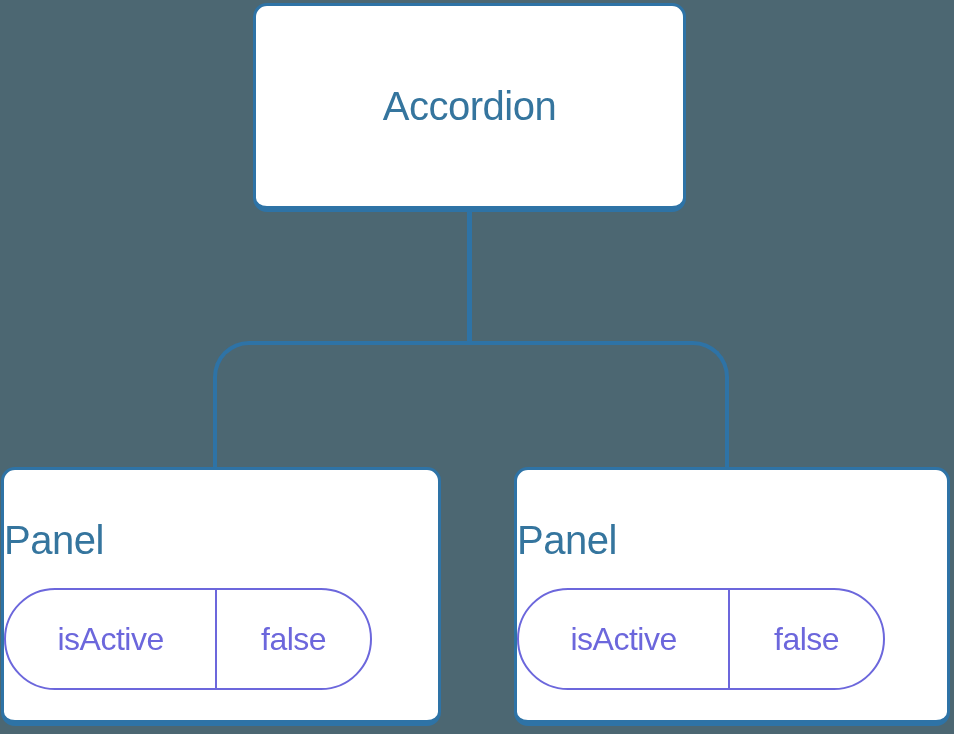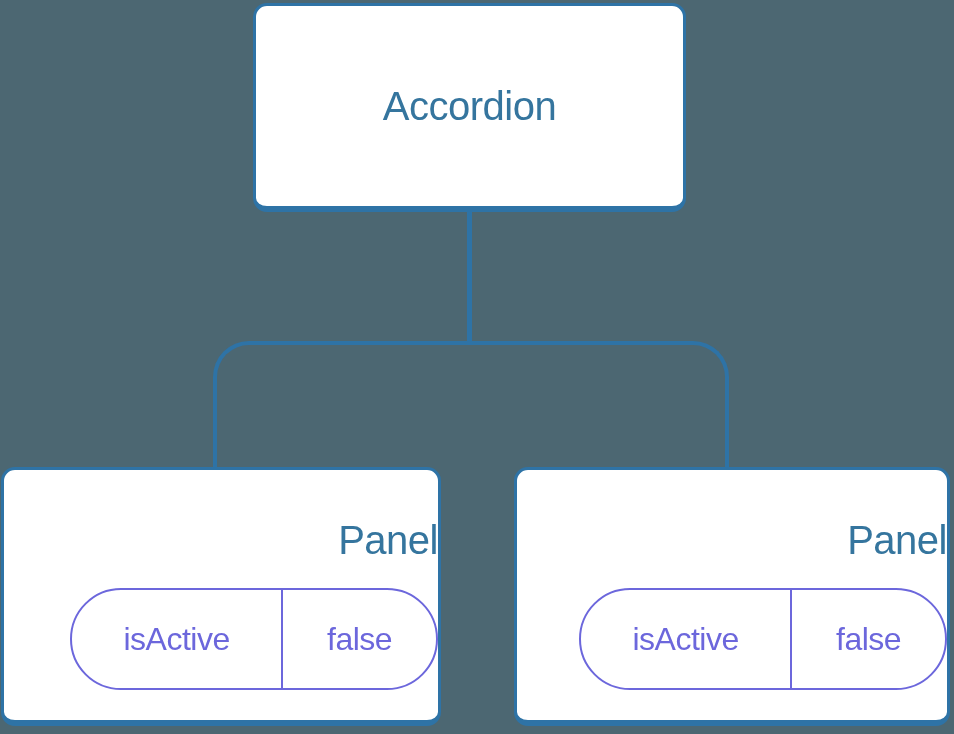--- a/index.html
+++ b/index.html
@@ -48,21 +48,21 @@
   .bracket {
     position: absolute;
     left: 213px; top: 341px; width: 516px; height: 130px;
     border-top: 4px solid var(--connector);
     border-left: 4px solid var(--connector);
     border-right: 4px solid var(--connector);
     border-radius: 36px 36px 0 0;
   }
   .panel {
     top: 467px; height: 259px;
-    display: flex; flex-direction: column; align-items: flex-end;
+    display: flex; flex-direction: column; align-items: flex-start;
   }
   .panel-left  { left: 1px;   width: 440px; }
   .panel-right { left: 514px; width: 436px; }
   .panel .node-title { margin-top: 46px; }
   .pill {
     margin-top: 24px;
     width: 368px; height: 102px;
     border: 2px solid var(--state-border);
     border-radius: 51px;
     display: flex;

